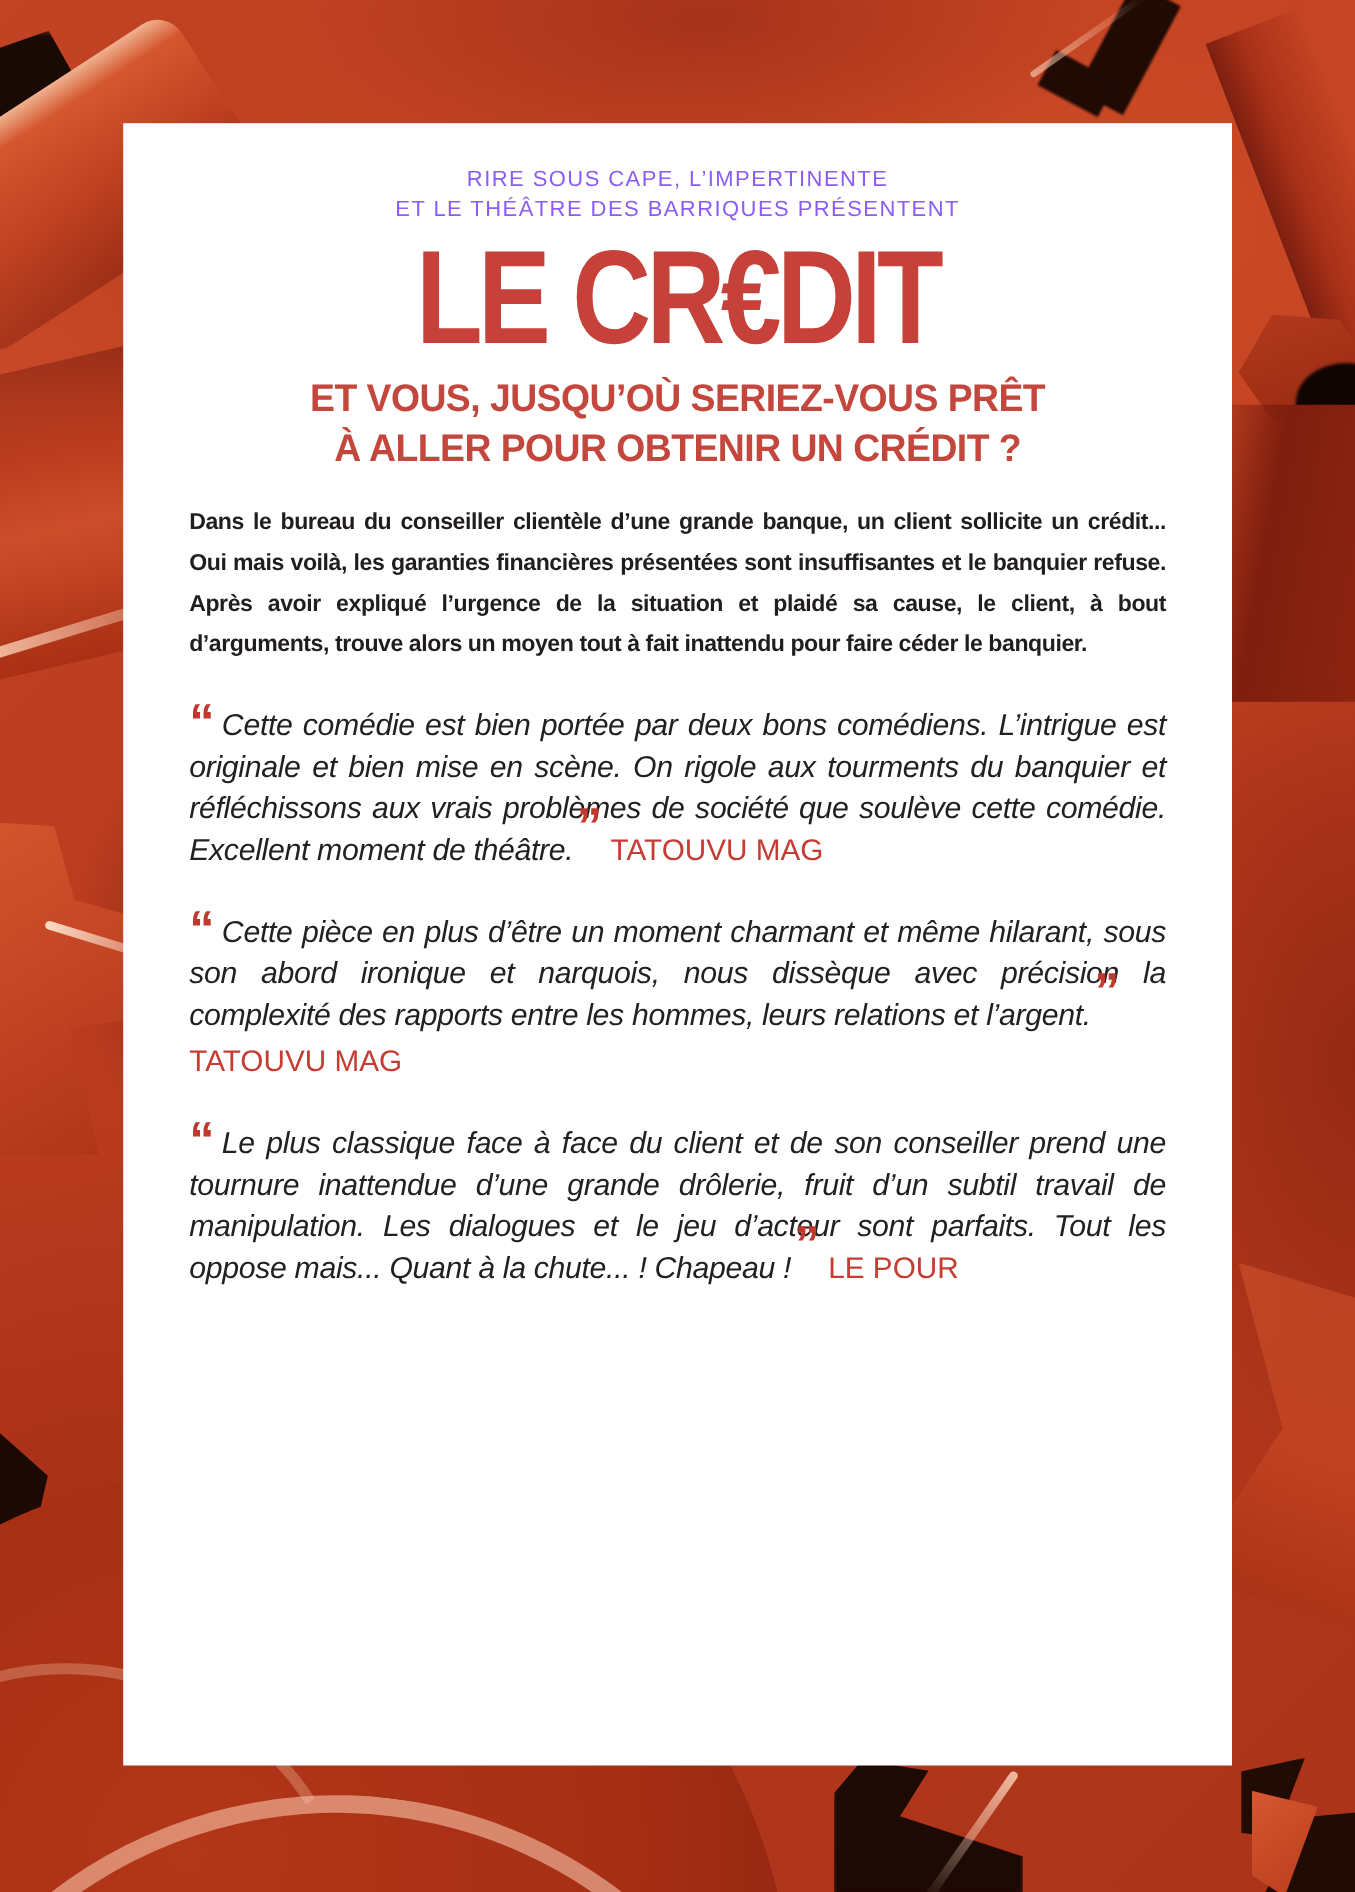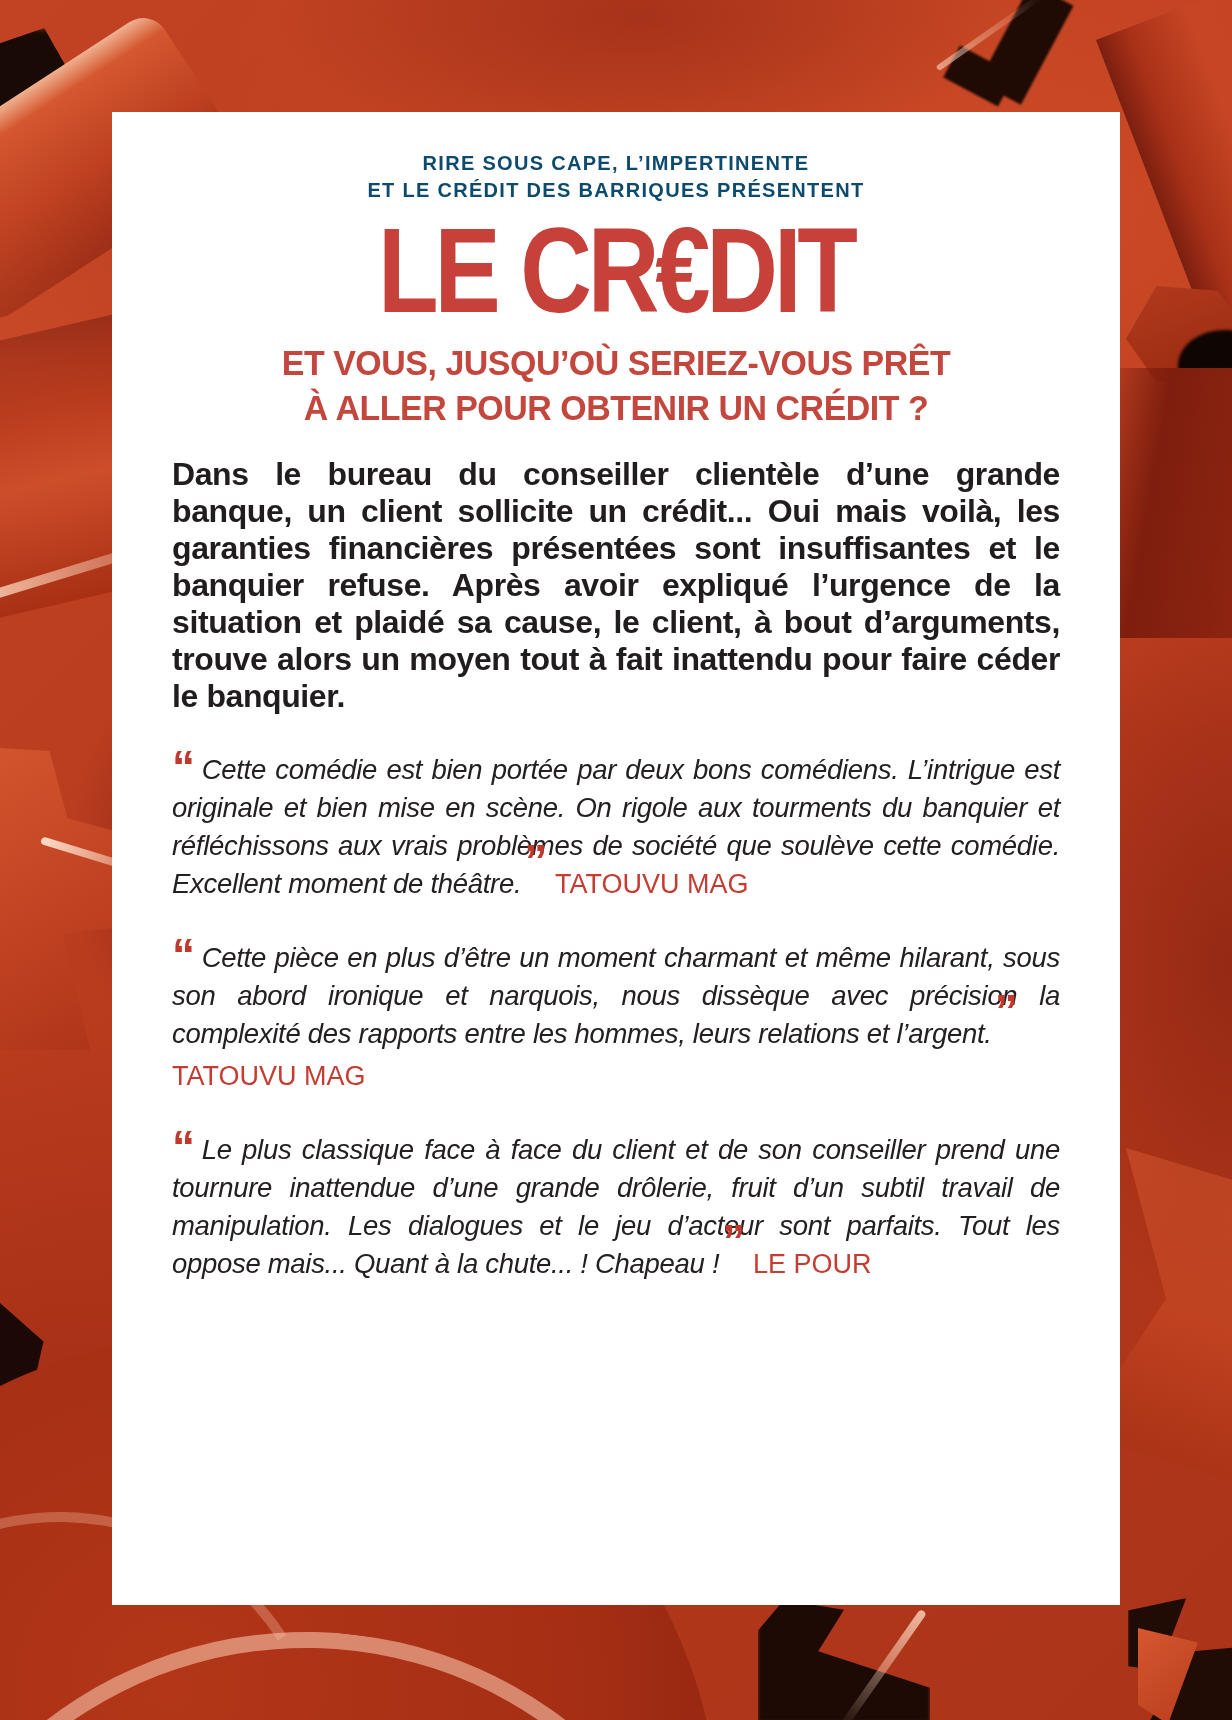--- a/index.html
+++ b/index.html
@@ -71,28 +71,28 @@
   .sh-line-b{left:878px;top:1598px;width:8px;height:145px;transform:rotate(35deg);border-radius:4px;
     background:linear-gradient(180deg,rgba(255,218,192,.8),rgba(255,218,192,0));}
   .sh-vignette{inset:0;
     background:
       radial-gradient(520px 210px at 52% 1%, rgba(130,30,15,.45), rgba(130,30,15,0) 70%),
       radial-gradient(300px 520px at 100% 56%, rgba(115,24,11,.45), rgba(115,24,11,0) 70%),
       radial-gradient(420px 320px at 0% 21%, rgba(222,92,52,.30), rgba(222,92,52,0) 70%);}
   
   .card{position:absolute;left:112px;top:112px;width:1008px;height:1493px;background:#ffffff;
     box-sizing:border-box;padding:30px 60px 0;overflow:hidden;z-index:2;}
-  .presenter{margin-top:8px;text-align:center;color:#0c4a6e;font-weight:700;
+  .presenter{margin-top:8px;text-align:center;color:#8b5cf6;font-weight:400;
     font-size:20px;line-height:27px;letter-spacing:1.3px;}
   .title{margin-top:12px;text-align:center;color:#c5413a;font-weight:800;
     font-size:121px;line-height:108px;letter-spacing:-5px;transform:scaleX(.82);white-space:nowrap;}
   .tagline{margin-top:16px;text-align:center;color:#c4473d;font-weight:800;
     font-size:35px;line-height:45px;letter-spacing:-.5px;transform:scaleX(.97);}
   .syn{margin-top:26px;}
-  .syn p{margin:0 0 12px;color:#211d1e;font-weight:700;font-size:32px;line-height:37px;
+  .syn p{margin:0 0 12px;color:#211d1e;font-weight:700;font-size:21px;line-height:37px;
     text-align:justify;letter-spacing:-.4px;}
   .review{margin-top:36px;font-style:italic;font-size:27.5px;line-height:38px;color:#242021;
     text-align:justify;letter-spacing:-.3px;}
   .qmark{font-style:normal;font-weight:700;color:#c0392c;display:inline-block;}
   .qopen{font-size:46px;transform:translateY(4px);line-height:0;margin-right:7px;}
   .qclose{font-size:46px;transform:translateY(-4px);line-height:0;margin-left:3px;margin-right:8px;vertical-align:top;}
   .src{font-style:normal;font-weight:400;color:#c53c32;font-size:27px;letter-spacing:0;white-space:nowrap;}
   .src-block{display:block;margin-top:4px;}
   .contact{margin-top:48px;text-align:center;font-weight:700;font-size:28px;color:#211d1e;letter-spacing:-.3px;}
 </style>
@@ -122,21 +122,21 @@
   <div class="sh sh-gap-br"></div>
   <div class="sh sh-tooth-br"></div>
   <div class="sh sh-gap-b"></div>
   <div class="sh sh-line-b"></div>
   <div class="sh sh-vignette"></div>
 </div>
 
 <div class="card">
   <div class="presenter">
     <div>RIRE SOUS CAPE, L’IMPERTINENTE</div>
-    <div>ET LE CRÉDIT DES BARRIQUES PRÉSENTENT</div>
+    <div>ET LE THÉÂTRE DES BARRIQUES PRÉSENTENT</div>
   </div>
 
   <div class="title">LE CR€DIT</div>
 
   <div class="tagline">
     <div>ET VOUS, JUSQU’OÙ SERIEZ-VOUS PRÊT</div>
     <div>À ALLER POUR OBTENIR UN CRÉDIT ?</div>
   </div>
 
   <div class="syn">

